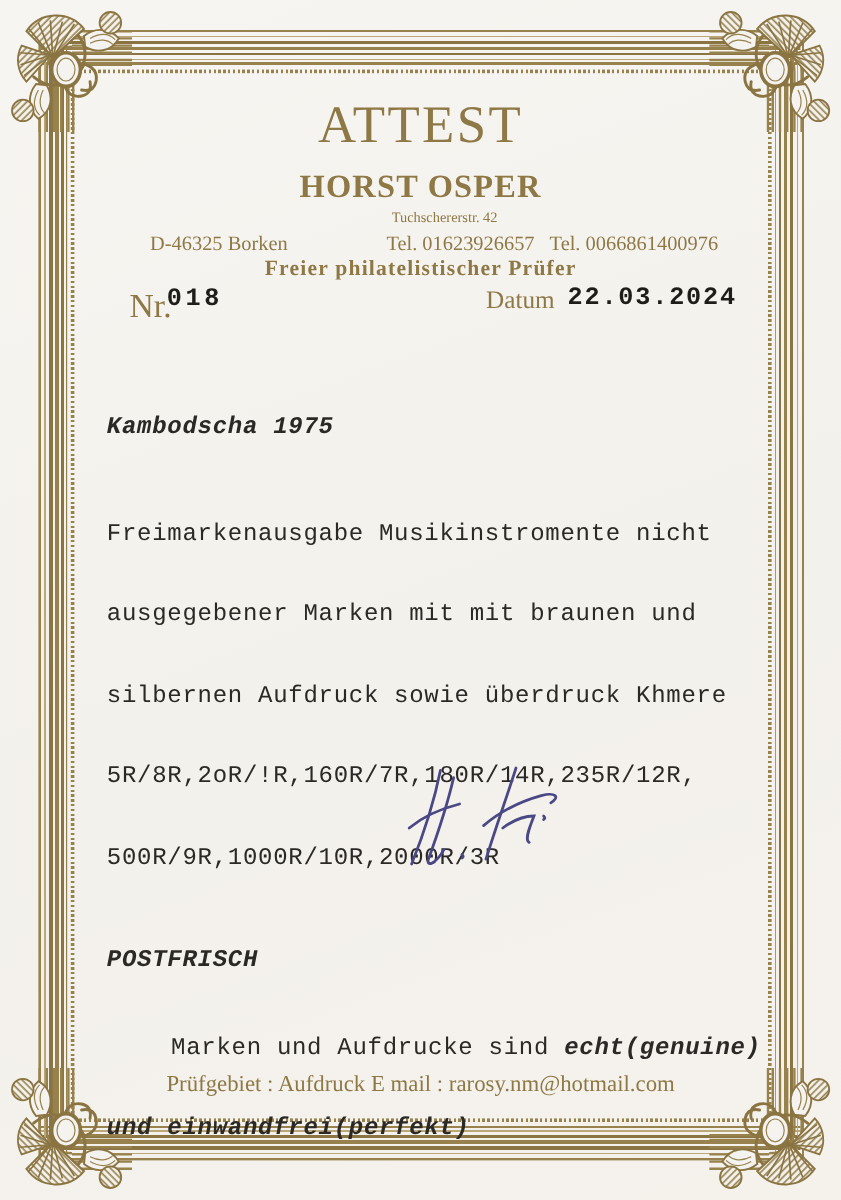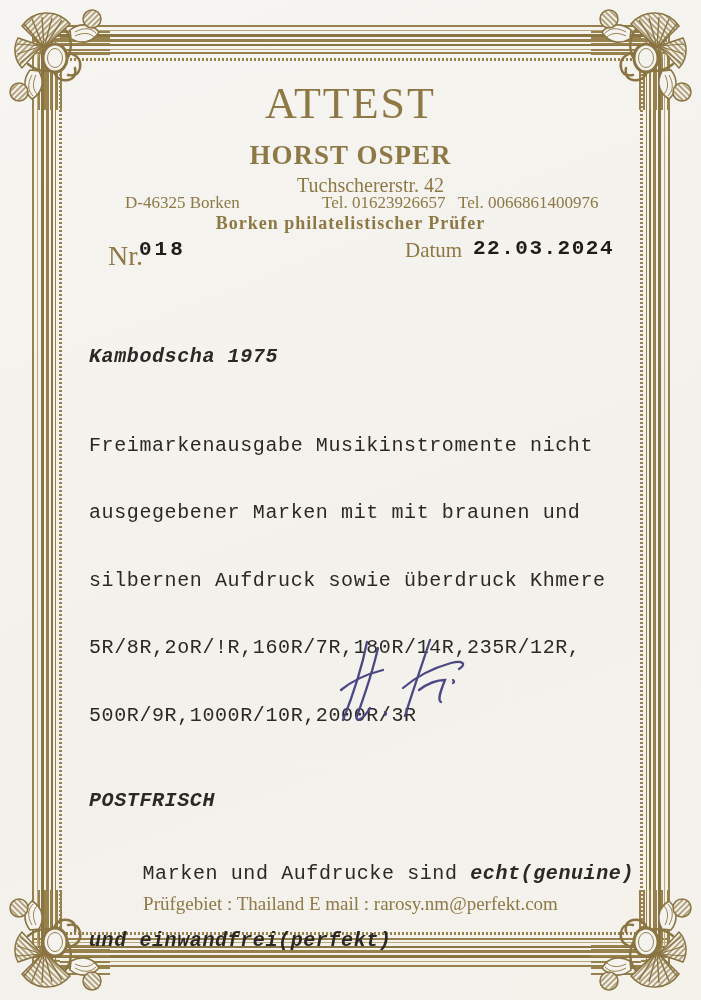--- a/index.html
+++ b/index.html
@@ -47,21 +47,21 @@
   .corner.tl{left:2px;top:2px;}
   .corner.tr{right:2px;top:2px;transform:scaleX(-1);}
   .corner.bl{left:2px;bottom:2px;transform:scaleY(-1);}
   .corner.br{right:2px;bottom:2px;transform:scale(-1,-1);}
   
   .gold{color:#8e7845;}
   .center{left:0;right:0;text-align:center;}
   .abs{position:absolute;}
   .title{top:78px;font-size:44px;letter-spacing:2px;}
   .examiner{top:140px;font-size:27px;font-weight:bold;letter-spacing:1px;}
-  .street{top:174px;font-size:20px;padding-left:40px;}
+  .street{top:174px;font-size:12px;padding-left:40px;}
   .addr{top:193px;font-size:17px;}
   .role{top:213px;font-size:18px;font-weight:bold;letter-spacing:1px;}
   .nr-label{left:108px;top:240px;font-size:28px;}
   .nr-value{left:139px;top:238px;font-family:Liberation Mono, monospace;font-weight:bold;font-size:21px;letter-spacing:3px;color:#1f1d1a;}
   .date-label{left:405px;top:238px;font-size:21px;}
   .date-value{left:473px;top:237px;font-family:"Liberation Mono", monospace;font-weight:bold;font-size:21px;letter-spacing:1.5px;color:#1f1d1a;}
   
   .body-block{
     position:absolute;left:89px;top:301px;width:545px;
     font-family:"Liberation Mono", monospace;
@@ -161,21 +161,21 @@
   <svg class="corner br">
       <use href="#corner-ornament"></use>
     </svg>
 
   <div class="abs center title gold">ATTEST</div>
   <div class="abs center examiner gold">HORST OSPER</div>
   <div class="abs center street gold">Tuchschererstr. 42</div>
   <div class="abs addr gold" style="left:125px;">D-46325  Borken</div>
   <div class="abs addr gold" style="left:322px;">Tel. 01623926657</div>
   <div class="abs addr gold" style="left:458px;">Tel. 0066861400976</div>
-  <div class="abs center role gold">Borken philatelistischer Prüfer</div>
+  <div class="abs center role gold">Freier philatelistischer Prüfer</div>
 
   <div class="abs nr-label gold">Nr.</div>
   <div class="abs nr-value">018</div>
   <div class="abs date-label gold">Datum</div>
   <div class="abs date-value">22.03.2024</div>
 
   <div class="body-block">
     <div class="b mt-head">Kambodscha 1975</div>
     <div>Freimarkenausgabe Musikinstromente nicht</div>
     <div>ausgegebener Marken mit mit braunen und</div>
@@ -197,15 +197,15 @@
       <path d="M8 62 C20 52 34 46 50 42"></path>
       <path d="M45 20 C40 42 32 66 24 88 C22 95 30 92 37 80"></path>
       <path d="M52 84 q2 2 0 3"></path>
       <path d="M97 12 C90 34 80 62 72 88"></path>
       <path d="M70 60 C84 48 100 40 118 35 C130 32 134 36 126 41"></path>
       <path d="M86 62 C94 56 104 52 112 52 C108 62 104 72 108 74"></path>
       <path d="M120 52 q2 2 0 3"></path>
     </g>
   </svg>
 
-  <div class="abs center footer gold">Prüfgebiet : Thailand E mail : rarosy.nm@perfekt.com</div>
+  <div class="abs center footer gold">Prüfgebiet : Aufdruck E mail : rarosy.nm@hotmail.com</div>
 
 </div>
 
 </body></html>

